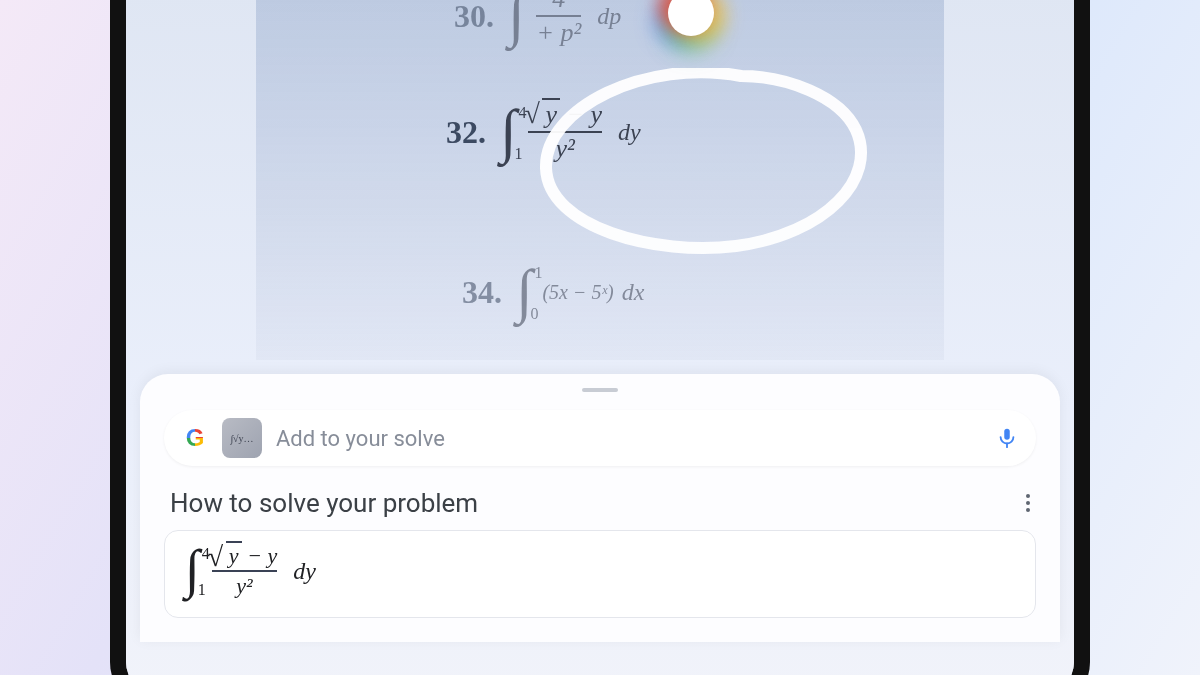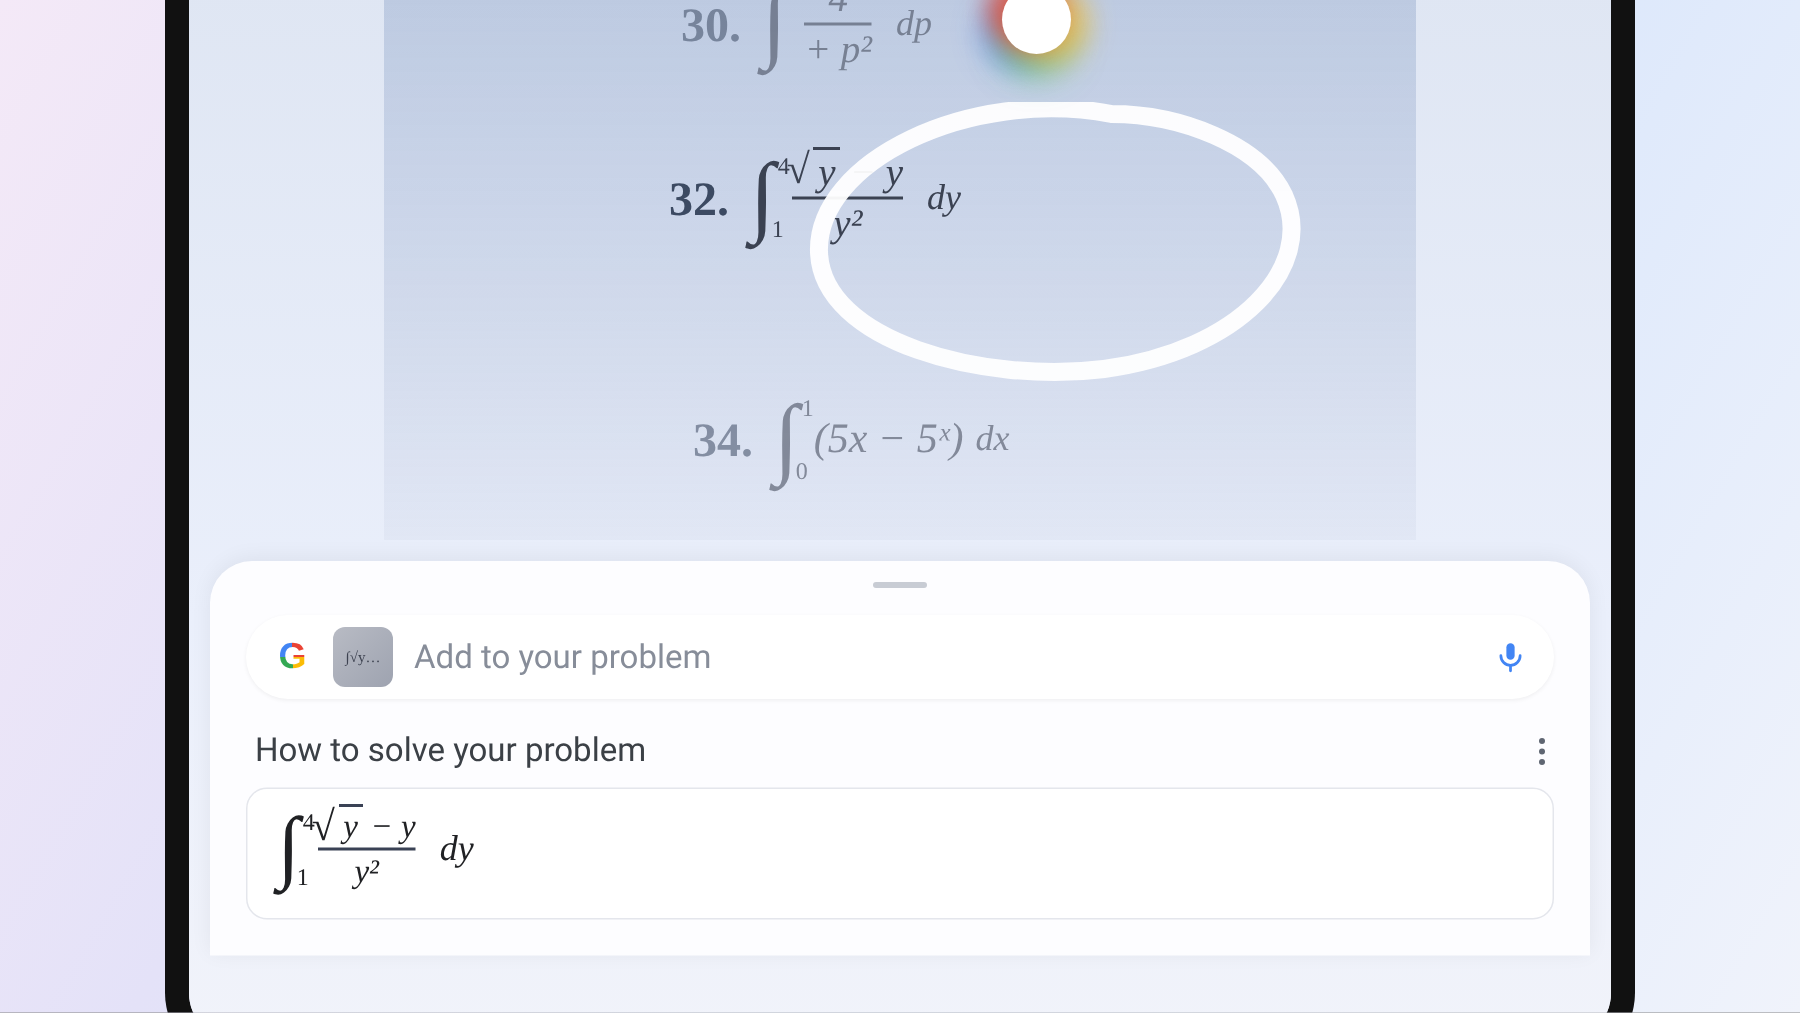--- a/index.html
+++ b/index.html
@@ -176,21 +176,21 @@
   .mic-icon svg { width: 22px; height: 26px; display: block; }
 
   .result-header {
     display: flex;
     align-items: center;
     justify-content: space-between;
     margin: 22px 6px 12px;
   }
   .result-title {
     color: #3b4046;
-    font-size: 22px;
+    font-size: 26px;
     font-weight: 400;
   }
   .kebab { color: #5f6672; font-size: 20px; letter-spacing: 0; line-height: 0.5; display:flex; flex-direction:column; gap:3px; }
   .kebab span { width:4px; height:4px; background:#5f6672; border-radius:50%; display:block; }
 
   .result-card {
     border: 1px solid #e4e6ec;
     border-radius: 14px;
     padding: 14px 20px 20px;
     background: #fff;
@@ -242,21 +242,21 @@
       </div>
 
       <div class="problem p34 dim">
         <span class="num">34.</span>
         <span class="integral">
           <span class="intsym">
             <span class="glyph">∫</span>
             <span class="upper">1</span>
             <span class="lower">0</span>
           </span>
-          <span style="font-size:28px; margin-left:6px;">(5x − 5ˣ)</span>
+          <span style="font-size:20px; margin-left:6px;">(5x − 5ˣ)</span>
           <span class="dx">dx</span>
         </span>
       </div>
 
       <svg class="circle-stroke" viewBox="0 0 370 190">
         <path d="M 215 8
                  C 120 -10, 18 40, 20 100
                  C 22 160, 130 188, 210 178
                  C 300 166, 352 110, 330 62
                  C 314 28, 260 8, 215 8" fill="none" stroke="#ffffff" stroke-width="12" stroke-linecap="round" stroke-opacity="0.95"></path>
@@ -265,21 +265,21 @@
     </div>
 
     <div class="sheet">
       <div class="drag-handle"></div>
 
       <div class="search-row">
         <span class="google-g">G</span>
         <span class="thumb">
           <span>∫√y…</span>
         </span>
-        <span class="search-placeholder">Add to your problem</span>
+        <span class="search-placeholder">Add to your solve</span>
         <span class="mic-icon">
           <svg viewBox="0 0 24 24" fill="none">
             <rect x="9" y="2" width="6" height="12" rx="3" fill="#4285f4"></rect>
             <path d="M5 11a7 7 0 0 0 14 0" stroke="#4285f4" stroke-width="2" fill="none" stroke-linecap="round"></path>
             <line x1="12" y1="18" x2="12" y2="22" stroke="#4285f4" stroke-width="2" stroke-linecap="round"></line>
           </svg>
         </span>
       </div>
 
       <div class="result-header">

